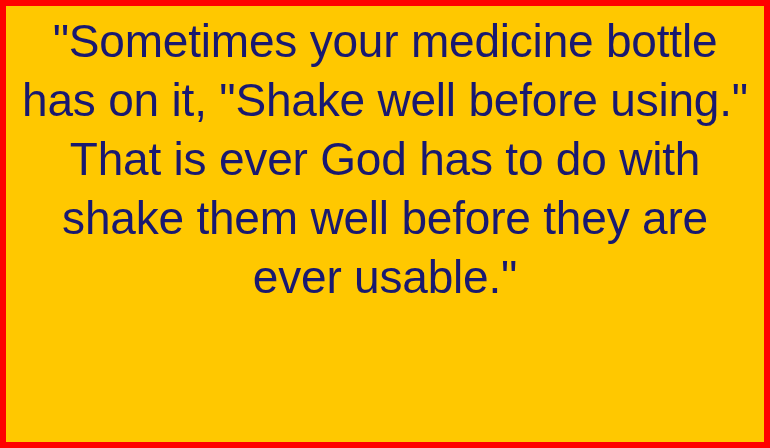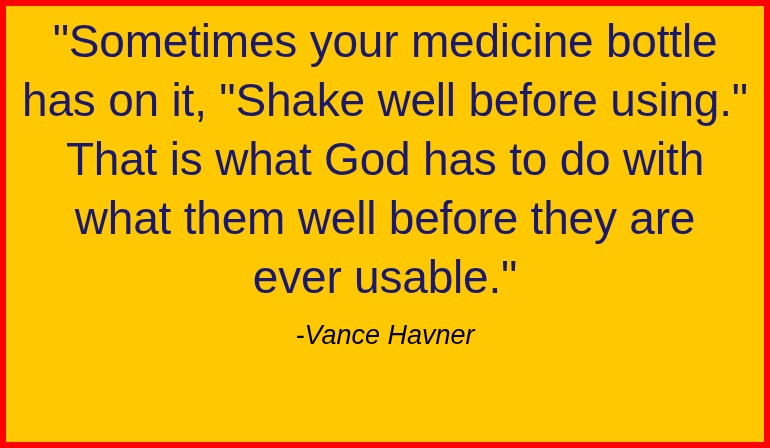--- a/index.html
+++ b/index.html
@@ -60,20 +60,19 @@
   }
 </style>
 </head>
 <body>
 
 <div class="quote-card">
 
   <div class="quote-body">
     <span class="quote-line">"Sometimes your medicine bottle</span>
     <span class="quote-line">has on it, "Shake well before using."</span>
-    <span class="quote-line">That is what God has to do with</span>
-    <span class="quote-line">what them well before they are</span>
+    <span class="quote-line">That is ever God has to do with</span>
+    <span class="quote-line">shake them well before they are</span>
     <span class="quote-line">ever usable."</span>
   </div>
 
-  <div class="attribution">-Vance Havner</div>
 
 </div>
 
 </body></html>

